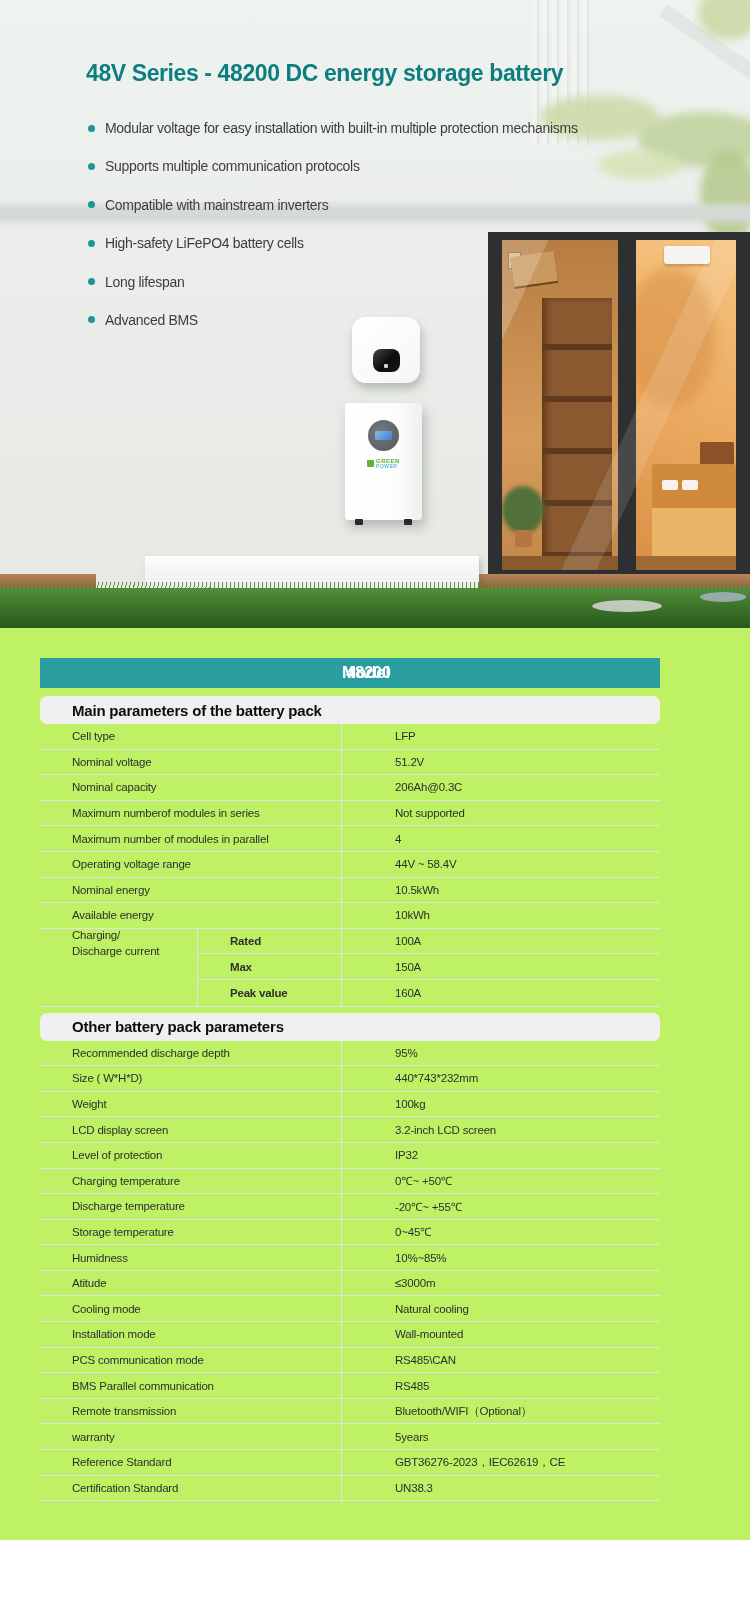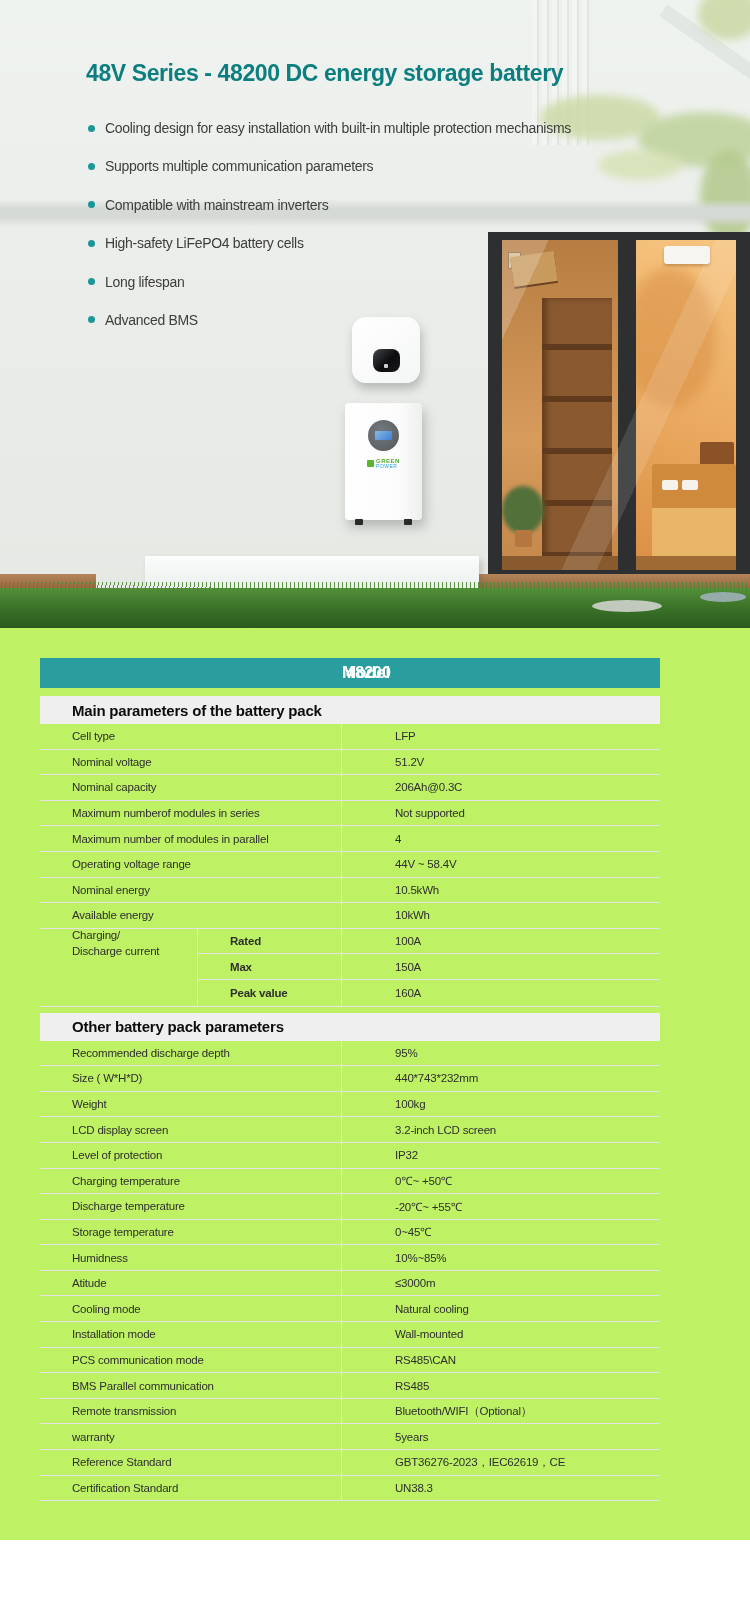--- a/index.html
+++ b/index.html
@@ -99,21 +99,21 @@
   .bullets li{display:flex;align-items:center;height:16px;margin-bottom:22.4px;
               font-size:14px;color:#3d3d3d;letter-spacing:-0.3px;white-space:nowrap;}
   .dot{width:7px;height:7px;border-radius:50%;background:#1c9697;margin-right:10px;flex:none;}
 
   
   .spec{position:absolute;left:40px;top:658px;width:620px;}
   .model-bar{position:relative;height:30px;background:#2a9d9f;display:flex;align-items:center;justify-content:center;}
   .model-l{margin-left:32px;font-size:17px;font-weight:bold;color:#fff;letter-spacing:-0.2px;}
   .model-v{position:absolute;left:53%;transform:translateX(-50%);font-size:16px;font-weight:bold;color:#fff;}
   .sec-h{height:28px;margin-top:8px;background:#efefef;display:flex;align-items:center;
-         padding-left:32px;font-size:15px;font-weight:bold;color:#0d0d0d;letter-spacing:-0.2px;}
+         padding-left:32px;font-size:15px;font-weight:bold;color:#0d0d0d;letter-spacing:-0.2px;border-radius:7px;}
   .sec-h2{margin-top:6px;}
   .row{display:flex;height:25.6px;border-bottom:1px solid #e3e3e3;align-items:stretch;}
   .cell{display:flex;align-items:center;font-size:11.5px;color:#2e2e2e;letter-spacing:-0.2px;}
   .label{width:302px;padding-left:32px;border-right:1px solid #e3e3e3;}
   .value{flex:1;padding-left:53px;}
   .group{display:flex;border-bottom:1px solid #e3e3e3;}
   .g-label{width:158px;padding-left:32px;border-right:1px solid #e3e3e3;display:flex;
            flex-direction:column;justify-content:flex-start;gap:4px;font-size:11.5px;color:#2e2e2e;
            letter-spacing:-0.2px;}
   .g-rows{flex:1;}
@@ -186,25 +186,25 @@
           </span>
       </div>
       <div class="foot fl"></div>
       <div class="foot fr"></div>
     </div>
 
     <h1 class="title">48V Series - 48200 DC energy storage battery</h1>
     <ul class="bullets">
       <li>
           <span class="dot"></span>
-          <span>Cooling design for easy installation with built-in multiple protection mechanisms</span>
-        </li>
-      <li>
-          <span class="dot"></span>
-          <span>Supports multiple communication parameters</span>
+          <span>Modular voltage for easy installation with built-in multiple protection mechanisms</span>
+        </li>
+      <li>
+          <span class="dot"></span>
+          <span>Supports multiple communication protocols</span>
         </li>
       <li>
           <span class="dot"></span>
           <span>Compatible with mainstream inverters</span>
         </li>
       <li>
           <span class="dot"></span>
           <span>High-safety LiFePO4 battery cells</span>
         </li>
       <li>

